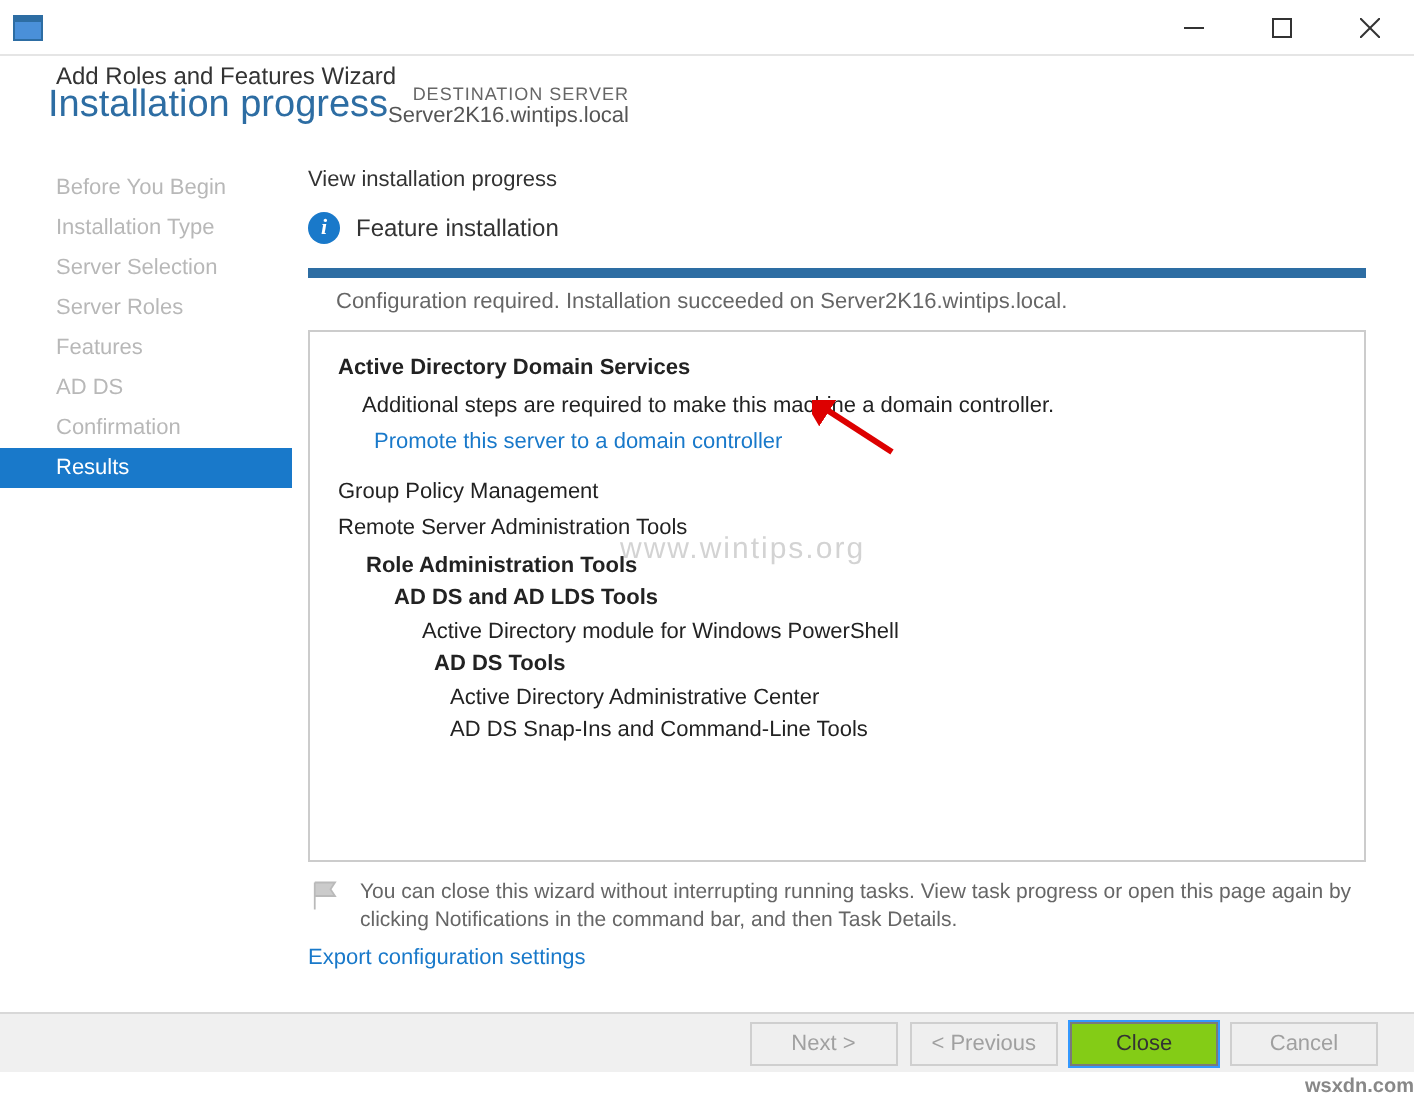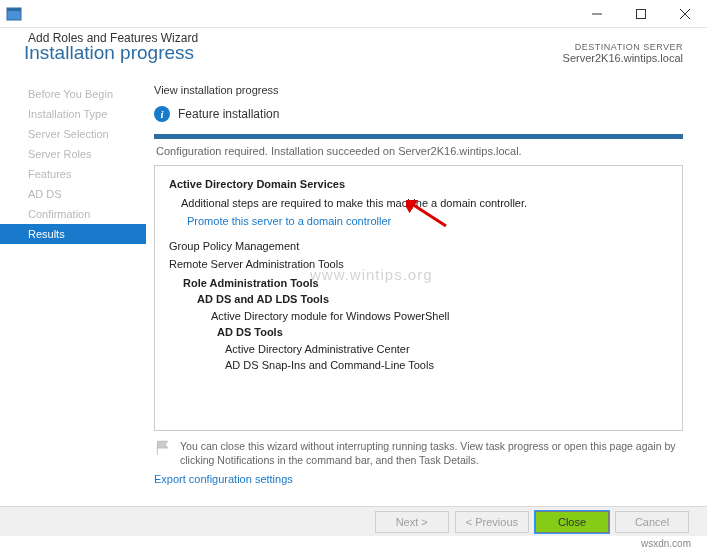--- a/index.html
+++ b/index.html
@@ -3,56 +3,56 @@
   <meta charset="utf-8">
   <style>
     * { box-sizing: border-box; margin: 0; padding: 0; }
     body { font-family: "Segoe UI", Arial, sans-serif; font-size: 12px; background: #fff; width: 707px; height: 550px; overflow: hidden; position: relative; }
     .titlebar { height: 28px; display: flex; align-items: center; border-bottom: 1px solid #e5e5e5; padding-left: 6px; }
     .titlebar-icon { width: 16px; height: 16px; margin-right: 6px; }
     .titlebar-text { font-size: 12px; color: #333; flex: 1; margin-top: 48px; }
     .win-controls { display: flex; height: 100%; }
     .win-btn { width: 44px; height: 28px; display: flex; align-items: center; justify-content: center; color: #333; }
     .win-btn svg { width: 10px; height: 10px; }
-    .header-row { display: flex; justify-content: space-between; align-items: flex-start; padding: 14px 24px 8px 24px; }
+    .header-row { display: flex; align-items: flex-start; padding: 14px 24px 8px 24px; }
     .page-title { font-size: 19px; color: #2d6da3; font-weight: 300; }
     .dest { text-align: right; font-size: 10px; color: #666; }
     .dest-label { font-size: 9px; letter-spacing: 0.5px; }
     .dest-server { font-size: 11px; color: #555; }
     .body-layout { display: flex; height: 100%; }
     .sidebar { width: 146px; padding-top: 12px; }
     .sidebar-item { padding: 4px 8px 4px 28px; font-size: 11px; color: #b8b8b8; cursor: default; }
     .sidebar-item.active { background: #1979ca; color: #fff; }
     .main { flex: 1; padding: 12px 24px 0 8px; display: flex; flex-direction: column; }
     .section-header { font-size: 11px; color: #333; margin-bottom: 10px; }
     .status-row { display: flex; align-items: center; gap: 8px; margin-bottom: 4px; }
     .info-icon { width: 16px; height: 16px; border-radius: 50%; background: #1979ca; color: #fff; display: flex; align-items: center; justify-content: center; font-size: 11px; font-weight: bold; font-style: italic; font-family: Georgia, serif; }
     .status-text { font-size: 12px; color: #333; }
     .progress-bar { height: 5px; background: #2d6da3; margin: 8px 0 6px 0; }
-    .config-msg { font-size: 11px; color: #666; margin-bottom: 8px; padding-left: 2px; }
+    .config-msg { font-size: 11px; color: #666; margin-bottom: 8px; padding-left: 2px; margin-left: 12px; }
     .results-box { border: 1px solid #ccc; height: 266px; padding: 10px 14px; overflow: auto; font-size: 11px; color: #222; line-height: 1.5; }
     .results-box .rb-title { font-weight: bold; margin-bottom: 2px; }
     .results-box .rb-sub { margin-left: 12px; margin-bottom: 2px; }
     .results-box .rb-link { color: #1979ca; margin-left: 18px; margin-bottom: 8px; display: inline-block; }
     .results-box .rb-bold { font-weight: normal; margin-bottom: 2px; }
     .results-box .rb-l2 { margin-left: 14px; font-weight: bold; }
     .results-box .rb-l3 { margin-left: 28px; font-weight: bold; }
     .results-box .rb-l4 { margin-left: 42px; }
     .results-box .rb-l4b { margin-left: 48px; font-weight: bold; }
     .results-box .rb-l5 { margin-left: 56px; }
     .arrow { position: absolute; left: 406px; top: 200px; pointer-events: none; }
     .hint-row { display: flex; align-items: flex-start; gap: 8px; margin-top: 8px; font-size: 10.5px; color: #666; line-height: 1.35; }
     .flag-icon { width: 18px; height: 18px; flex-shrink: 0; opacity: 0.5; }
     .export-link { color: #1979ca; font-size: 11px; margin-top: 6px; display: inline-block; }
     .footer { height: 30px; border-top: 1px solid #d8d8d8; background: #f0f0f0; display: flex; justify-content: flex-end; align-items: center; gap: 6px; padding-right: 18px; position: absolute; bottom: 14px; left: 0; right: 0; }
     .footer button { height: 22px; min-width: 74px; font-size: 11px; background: #e9e9e9; border: 1px solid #acacac; color: #333; padding: 0 10px; }
     .footer button:disabled { color: #a0a0a0; background: #efefef; border-color: #cfcfcf; }
     .footer .btn-close { background: #84cc16; border: 1px solid #7a7a7a; box-shadow: 0 0 0 1px #3399ff; }
     .watermark { position: absolute; top: 266px; left: 310px; font-size: 15px; color: rgba(128,128,128,0.35); letter-spacing: 1px; font-family: Arial; }
-    .site-credit { position: absolute; bottom: 1px; right: 16px; font-size: 10px; color: #888; }
+    .site-credit { position: absolute; bottom: 1px; right: 0; font-size: 10px; color: #888; font-weight: bold; }
     .outer { width:707px; }
   </style>
 </head>
 <body>
 
 <div class="outer">
   <div class="titlebar">
     <svg class="titlebar-icon" viewBox="0 0 16 16">
         <rect x="1" y="2" width="14" height="12" fill="#4a90d9" stroke="#2d6da3"></rect>
         <rect x="1" y="2" width="14" height="3" fill="#2d6da3"></rect>

